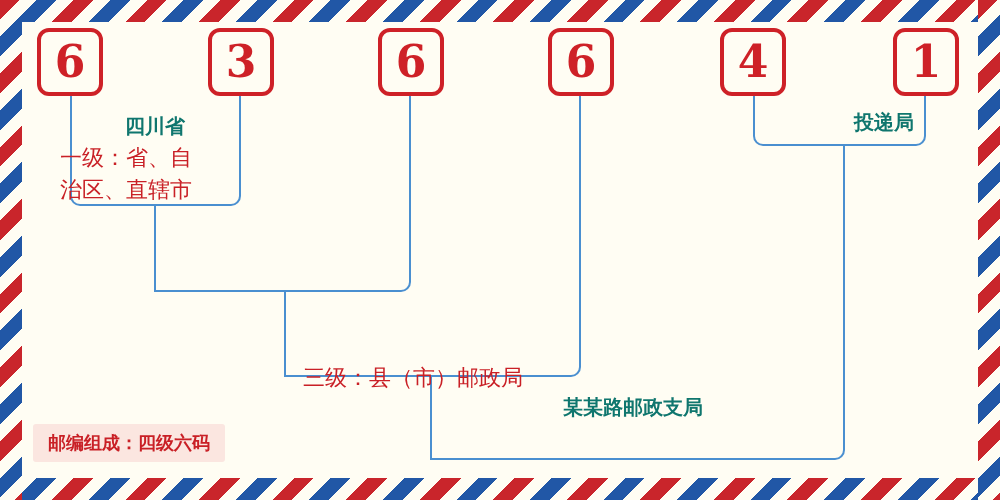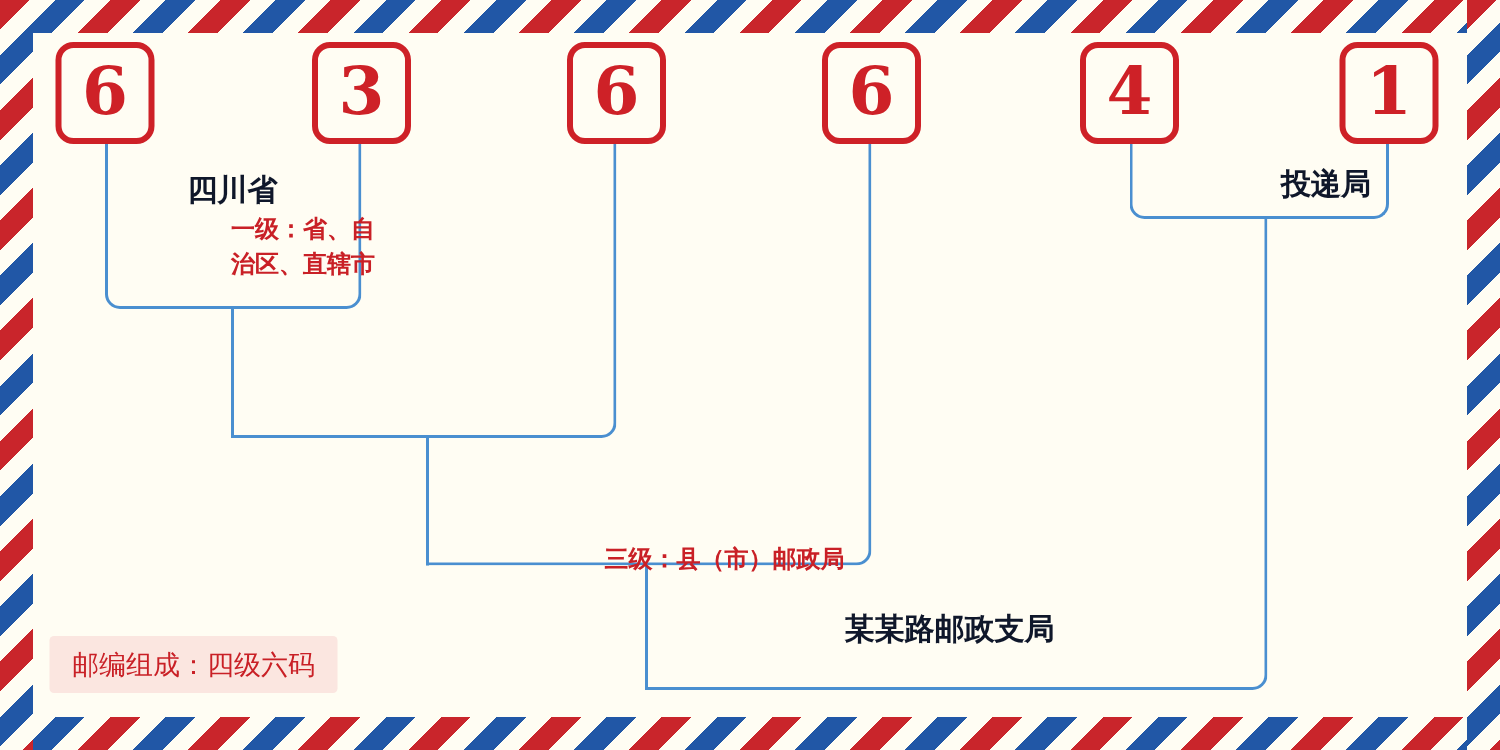--- a/index.html
+++ b/index.html
@@ -33,30 +33,30 @@
     font-weight:bold;font-size:44px;color:#ce2127;line-height:1;
   }
 
   .line{position:absolute;background:#4a8fd0;z-index:1;}
   .vline{width:2px;}
   .bracket{position:absolute;box-sizing:border-box;border:0 solid #4a8fd0;z-index:1;}
   .b-lrb{border-left-width:2px;border-right-width:2px;border-bottom-width:2px;border-radius:0 0 10px 10px;}
   .b-rb{border-right-width:2px;border-bottom-width:2px;border-radius:0 0 10px 0;}
 
   .name{
-    position:absolute;color:#0f172a;font-weight:bold;font-size:20px;
+    position:absolute;color:#0f766e;font-weight:bold;font-size:20px;
     text-align:center;z-index:2;
   }
   .desc{
-    position:absolute;color:#c92026;font-size:16px;font-weight:bold;
-    text-align:right;line-height:1.45;z-index:2;
+    position:absolute;color:#c92026;font-size:22px;font-weight:normal;
+    text-align:left;line-height:1.45;z-index:2;
   }
   .badge{
     position:absolute;left:33px;top:424px;
-    background:#fbe6e0;color:#c92026;font-weight:normal;font-size:18px;
+    background:#fbe6e0;color:#c92026;font-weight:bold;font-size:18px;
     padding:7px 15px;border-radius:3px;z-index:2;
   }
 </style>
 </head>
 <body>
 
 <div class="canvas">
 
   <div class="stripe top"></div>
   <div class="stripe bottom"></div>
@@ -93,19 +93,19 @@
 
   <div class="name" style="left:65px;top:113px;width:180px">四川省</div>
   <div class="desc" style="left:60px;top:142px;width:190px">
     <span style="display:block">一级：省、自</span>
     <span style="display:block">治区、直辖市</span>
   </div>
 
 
   <div class="desc" style="left:303px;top:362px;width:260px">三级：县（市）邮政局</div>
 
-  <div class="name" style="left:533px;top:406px;width:200px">某某路邮政支局</div>
+  <div class="name" style="left:533px;top:394px;width:200px">某某路邮政支局</div>
 
   <div class="name" style="left:824px;top:109px;width:120px">投递局</div>
 
   <div class="badge">邮编组成：四级六码</div>
 
 </div>
 
 </body></html>

